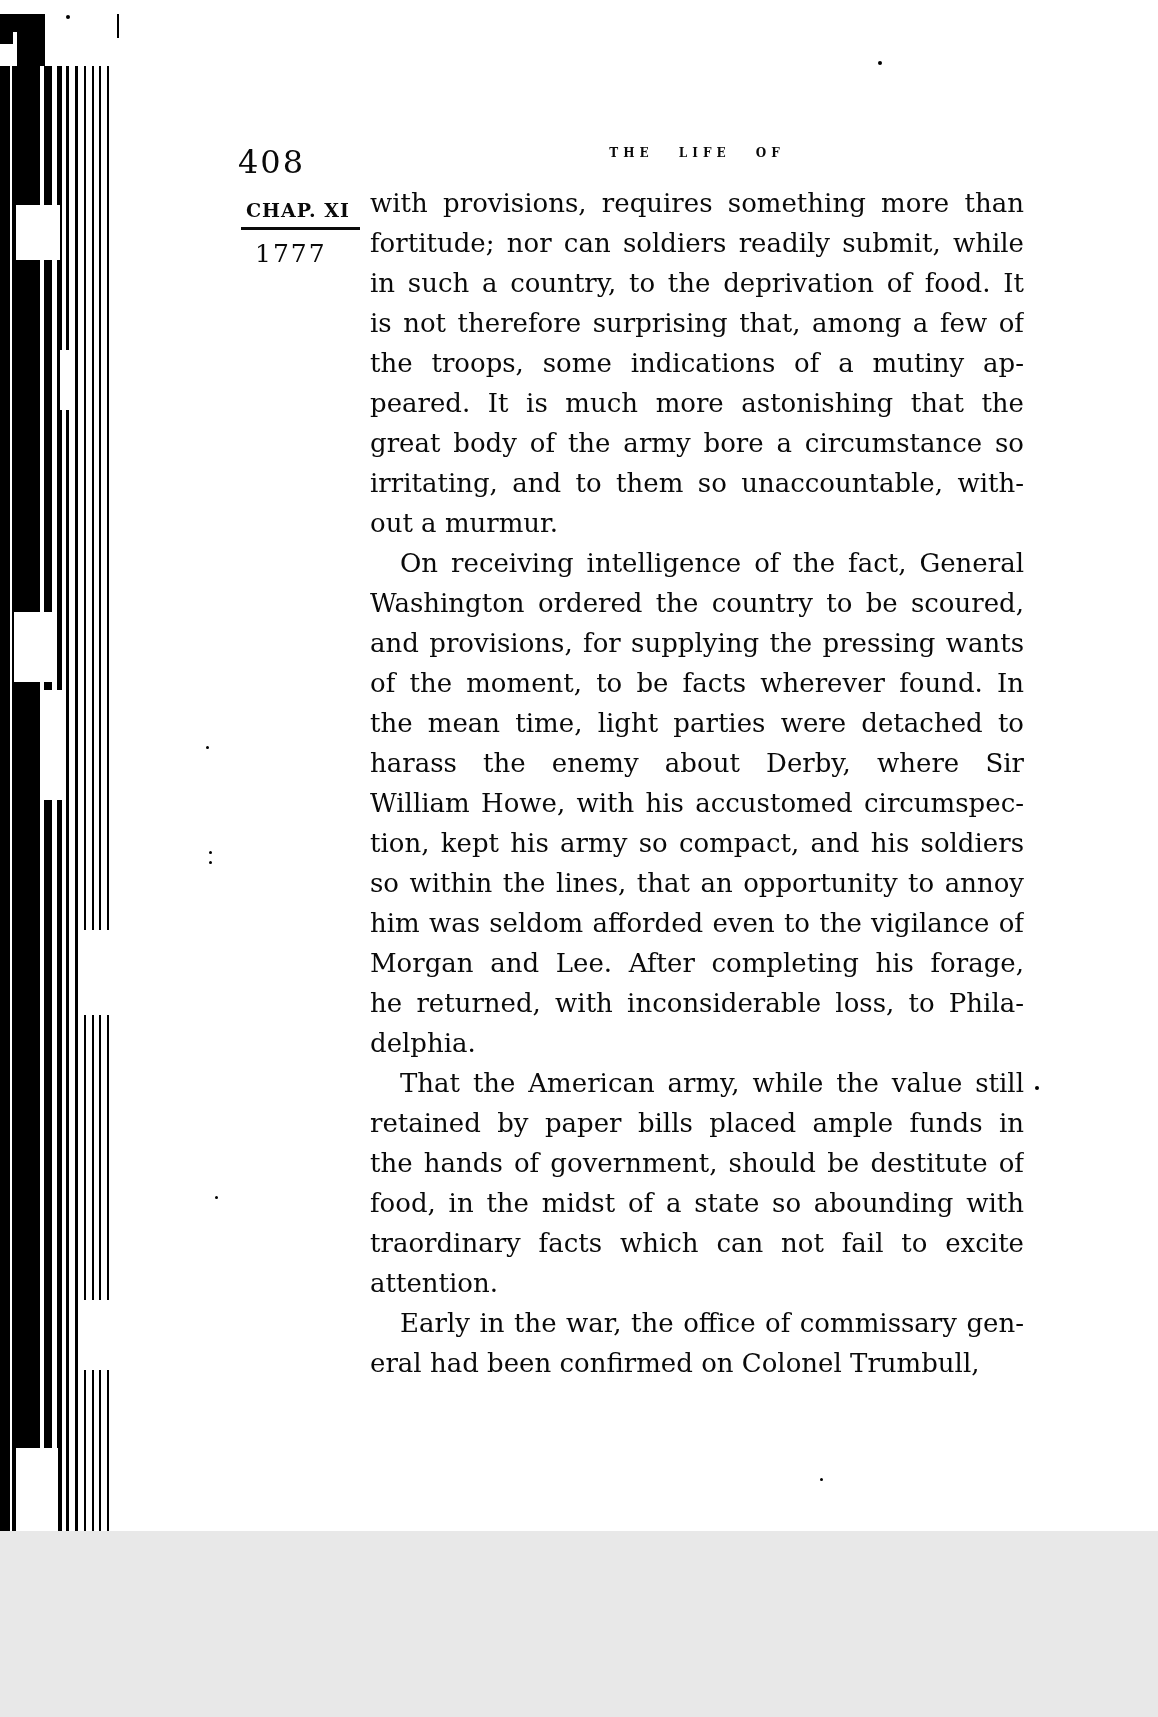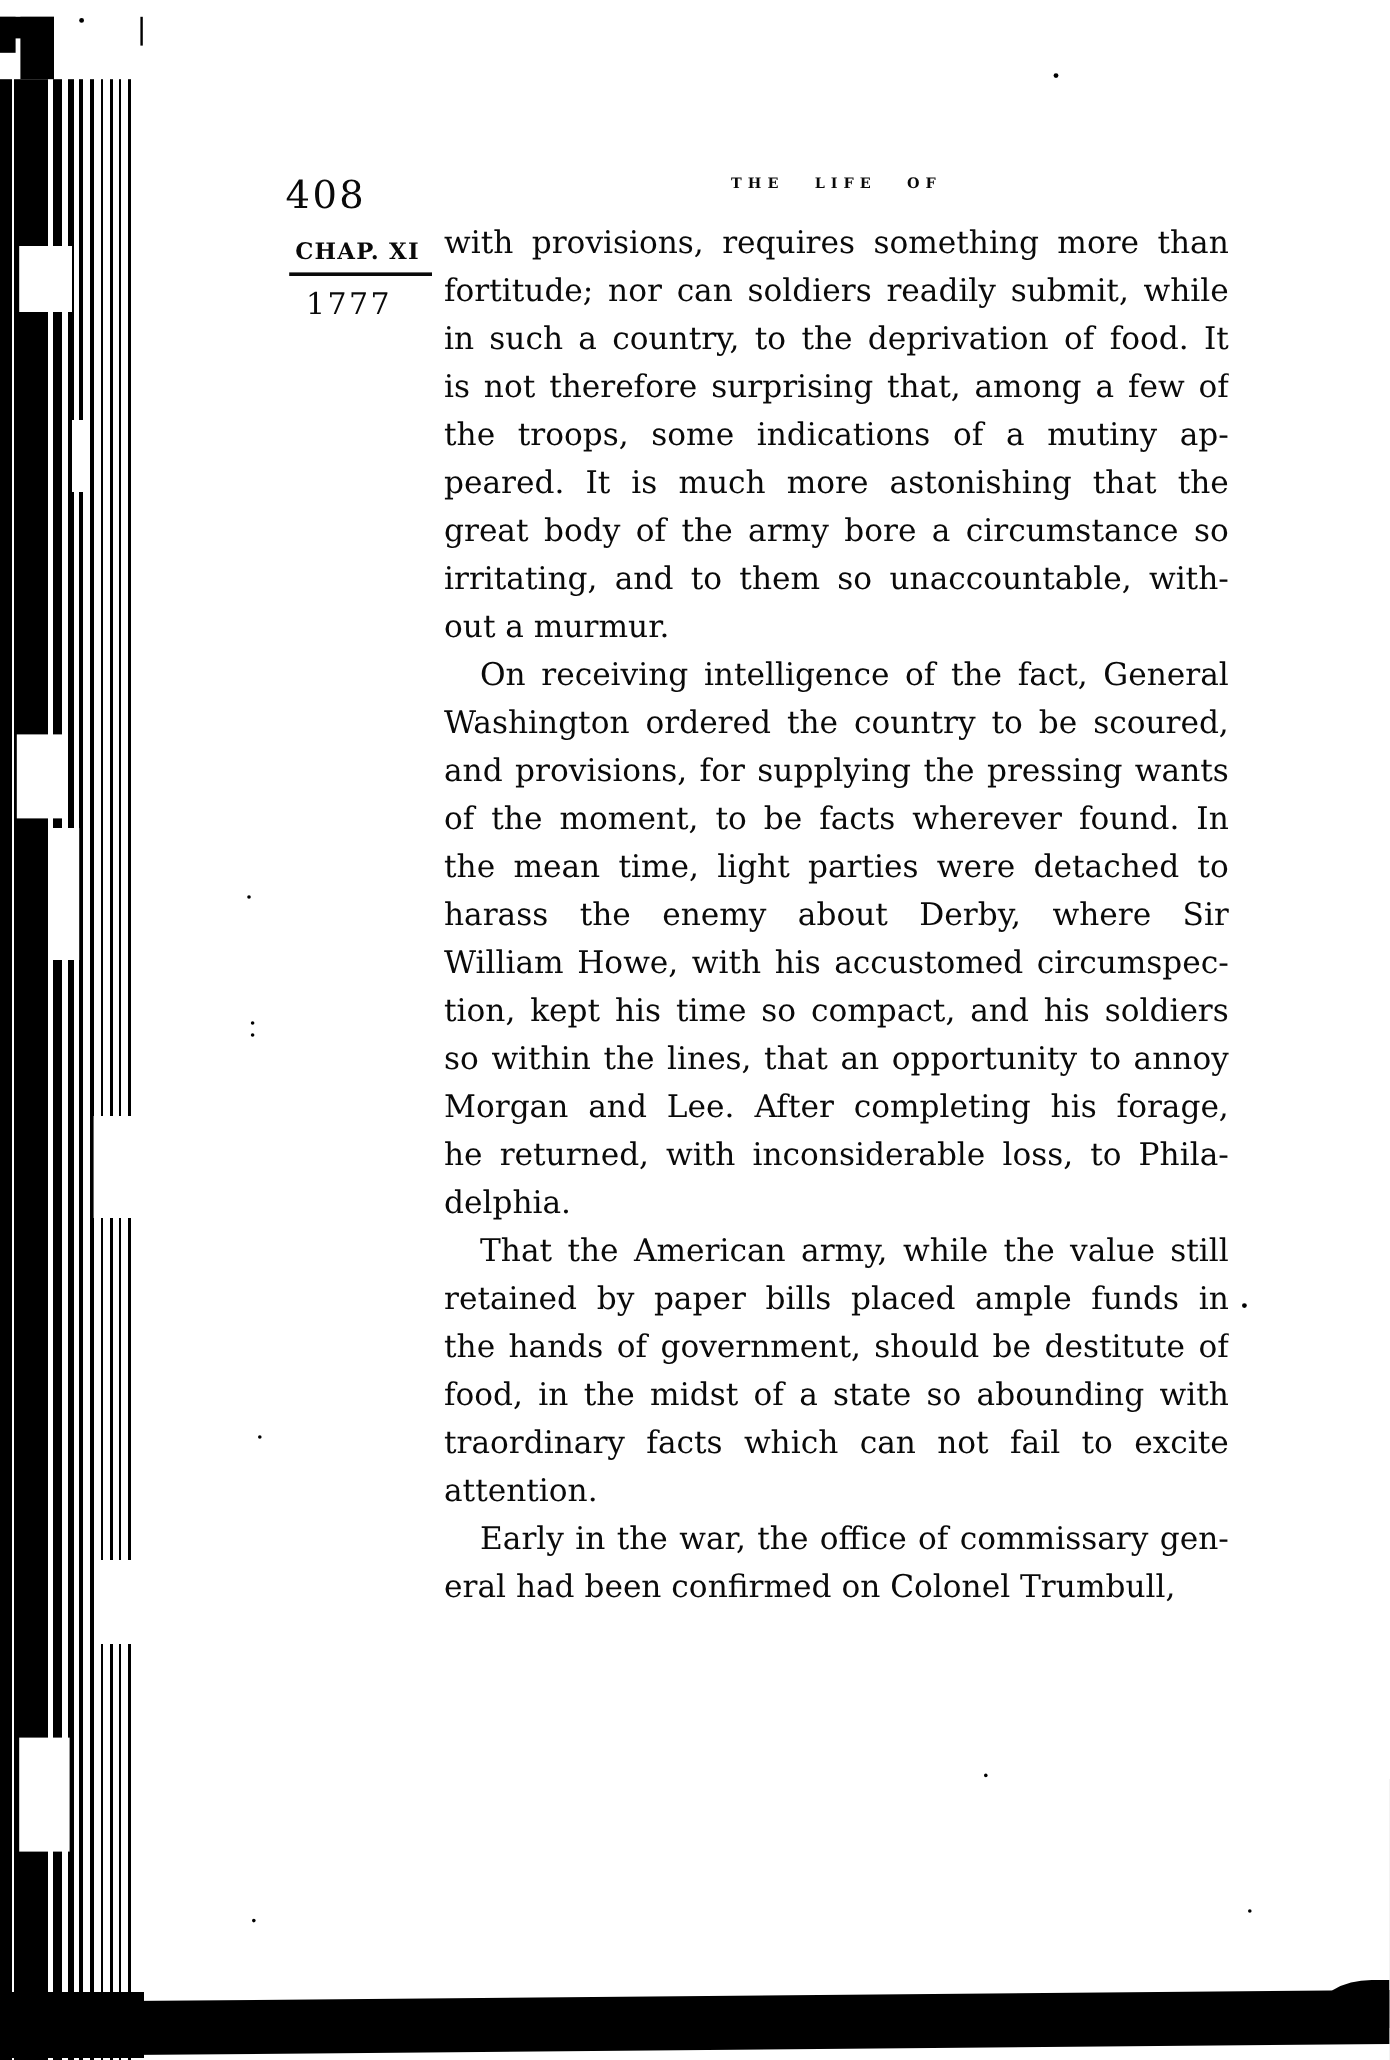--- a/index.html
+++ b/index.html
@@ -1,17 +1,17 @@
 <!DOCTYPE html>
 <html><head>
 <meta charset="utf-8">
 <style>
   html,body{margin:0;padding:0;background:#e8e8e8;}
   #page{
-    position:relative;width:1158px;height:1717px;background:#ffffff;
+    position:relative;width:1158px;height:1531px;background:#ffffff;
     overflow:hidden;font-family:"DejaVu Serif", serif;color:#0a0a0a;
   }
   
   #page-number{
     position:absolute;left:238px;top:143px;font-size:32px;letter-spacing:2px;
   }
   #running-header{
     position:absolute;left:370px;top:146px;width:654px;text-align:center;
     font-size:12px;letter-spacing:5px;word-spacing:16px;font-weight:600;
   }
@@ -98,22 +98,23 @@
         <div class="line last">out a murmur.</div>
       </div>
       <div class="paragraph">
         <div class="line ind">On receiving intelligence of the fact, General</div>
         <div class="line">Washington ordered the country to be scoured,</div>
         <div class="line">and provisions, for supplying the pressing wants</div>
         <div class="line">of the moment, to be facts wherever found. In</div>
         <div class="line">the mean time, light parties were detached to</div>
         <div class="line">harass the enemy about Derby, where Sir</div>
         <div class="line">William Howe, with his accustomed circumspec-</div>
-        <div class="line">tion, kept his time so compact, and his soldiers</div>
+        <div class="line">tion, kept his army so compact, and his soldiers</div>
         <div class="line">so within the lines, that an opportunity to annoy</div>
+        <div class="line">him was seldom afforded even to the vigilance of</div>
         <div class="line">Morgan and Lee. After completing his forage,</div>
         <div class="line">he returned, with inconsiderable loss, to Phila-</div>
         <div class="line last">delphia.</div>
       </div>
       <div class="paragraph">
         <div class="line ind">That the American army, while the value still</div>
         <div class="line">retained by paper bills placed ample funds in</div>
         <div class="line">the hands of government, should be destitute of</div>
         <div class="line">food, in the midst of a state so abounding with</div>
         <div class="line">traordinary facts which can not fail to excite</div>

